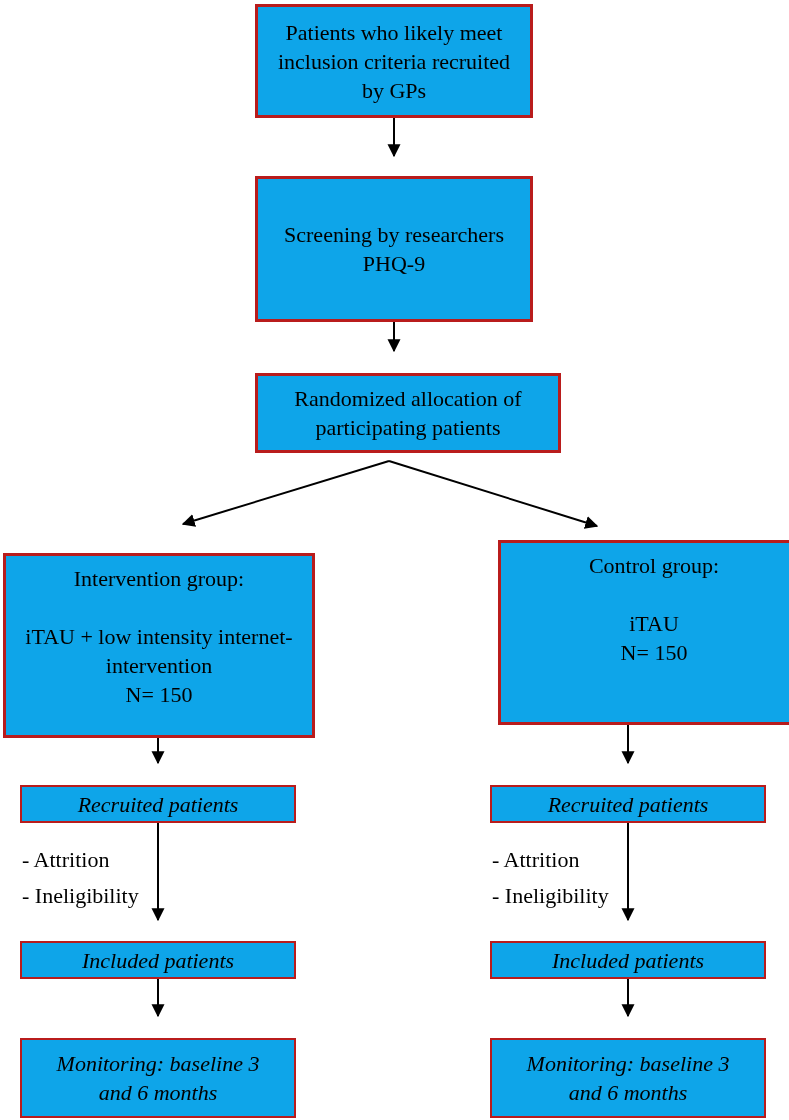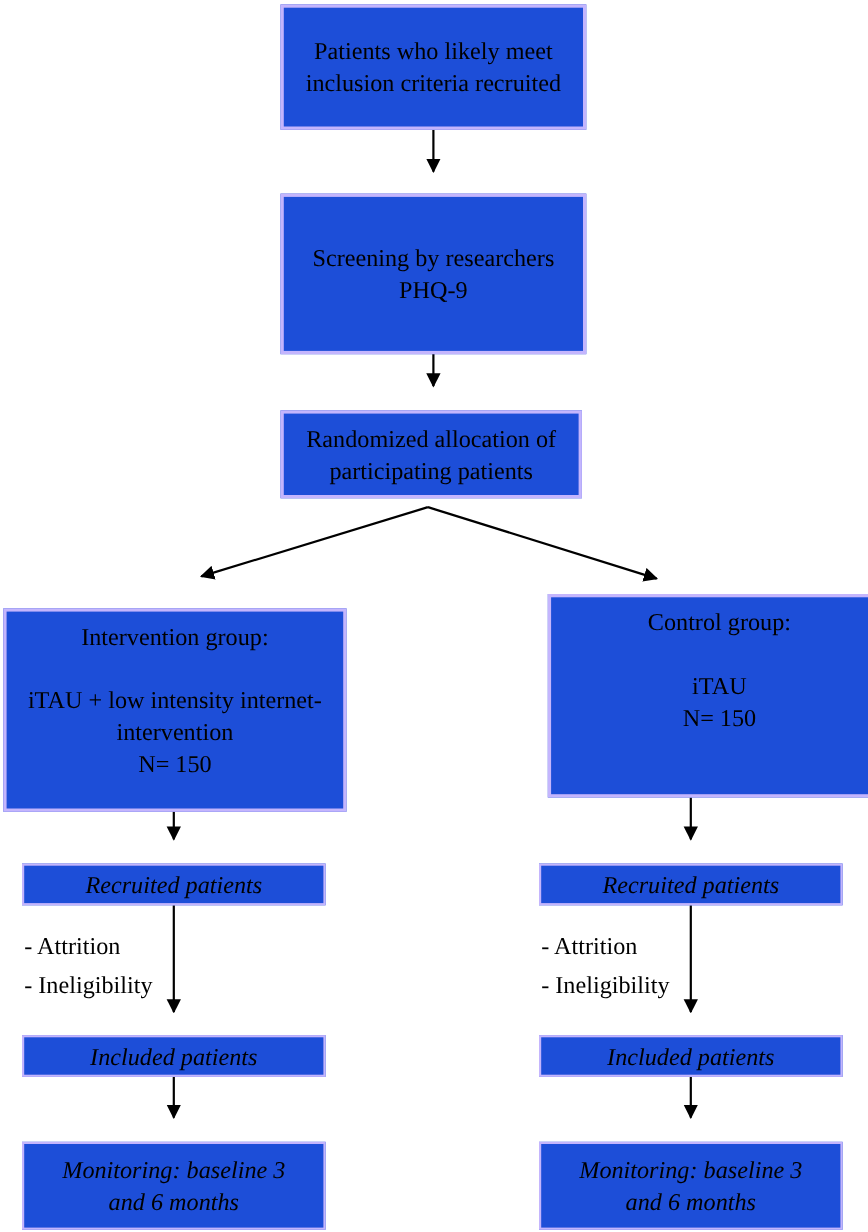--- a/index.html
+++ b/index.html
@@ -12,41 +12,41 @@
     width: 789px;
     height: 1120px;
     background: #ffffff;
     font-family: "Liberation Serif", serif;
     color: #000000;
     overflow: hidden;
   }
   .box {
     position: absolute;
     box-sizing: border-box;
-    border: 3px solid #c4b5fd;
-    background: #1d4ed8;
+    border: 3px solid #b91c1c;
+    background: #0ea5e9;
     display: flex;
     flex-direction: column;
     align-items: center;
     justify-content: center;
     text-align: center;
     font-size: 22px;
     line-height: 29px;
   }
   .box.thin { border-width: 2px; font-style: italic; }
   .box.top-align {
     justify-content: flex-start;
     padding-top: 8px;
   }
   .spacer-line { height: 29px; width: 100%; }
   .line { width: 100%; }
   
   .box-recruit        { left: 255px; top: 4px;    width: 278px; height: 114px; }
   .box-screening      { left: 255px; top: 176px;  width: 278px; height: 146px; }
-  .box-randomization  { left: 255px; top: 373px;  width: 274px; height: 80px;  }
+  .box-randomization  { left: 255px; top: 373px;  width: 306px; height: 80px;  }
   
   .box-intervention   { left: 3px;   top: 540px;  width: 312px; height: 185px; margin-top: 13px; }
   .box-control        { left: 498px; top: 540px;  width: 312px; height: 185px; }
   
   .box-recruited-left  { left: 20px;  top: 785px;  width: 276px; height: 38px; }
   .box-included-left   { left: 20px;  top: 941px;  width: 276px; height: 38px; }
   .box-monitoring-left { left: 20px;  top: 1038px; width: 276px; height: 80px; }
   
   .box-recruited-right  { left: 490px; top: 785px;  width: 276px; height: 38px; }
   .box-included-right   { left: 490px; top: 941px;  width: 276px; height: 38px; }
@@ -89,20 +89,21 @@
     <line x1="628" y1="725" x2="628" y2="763" stroke="#000" stroke-width="2" marker-end="url(#ah)"></line>
     <line x1="158" y1="823" x2="158" y2="920" stroke="#000" stroke-width="2" marker-end="url(#ah)"></line>
     <line x1="628" y1="823" x2="628" y2="920" stroke="#000" stroke-width="2" marker-end="url(#ah)"></line>
     <line x1="158" y1="978" x2="158" y2="1016" stroke="#000" stroke-width="2" marker-end="url(#ah)"></line>
     <line x1="628" y1="978" x2="628" y2="1016" stroke="#000" stroke-width="2" marker-end="url(#ah)"></line>
   </svg>
 
   <div class="box box-recruit">
     <div class="line">Patients who likely meet</div>
     <div class="line">inclusion criteria recruited</div>
+    <div class="line">by GPs</div>
   </div>
 
   <div class="box box-screening">
     <div class="line">Screening by researchers</div>
     <div class="line">PHQ-9</div>
   </div>
 
   <div class="box box-randomization">
     <div class="line">Randomized allocation of</div>
     <div class="line">participating patients</div>

